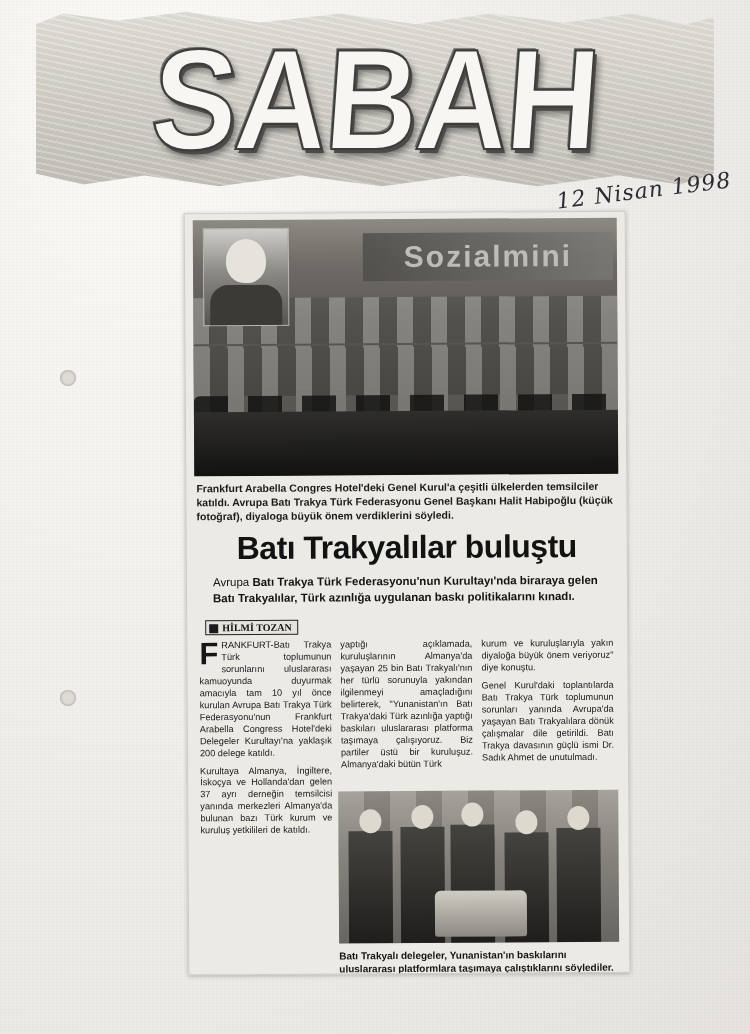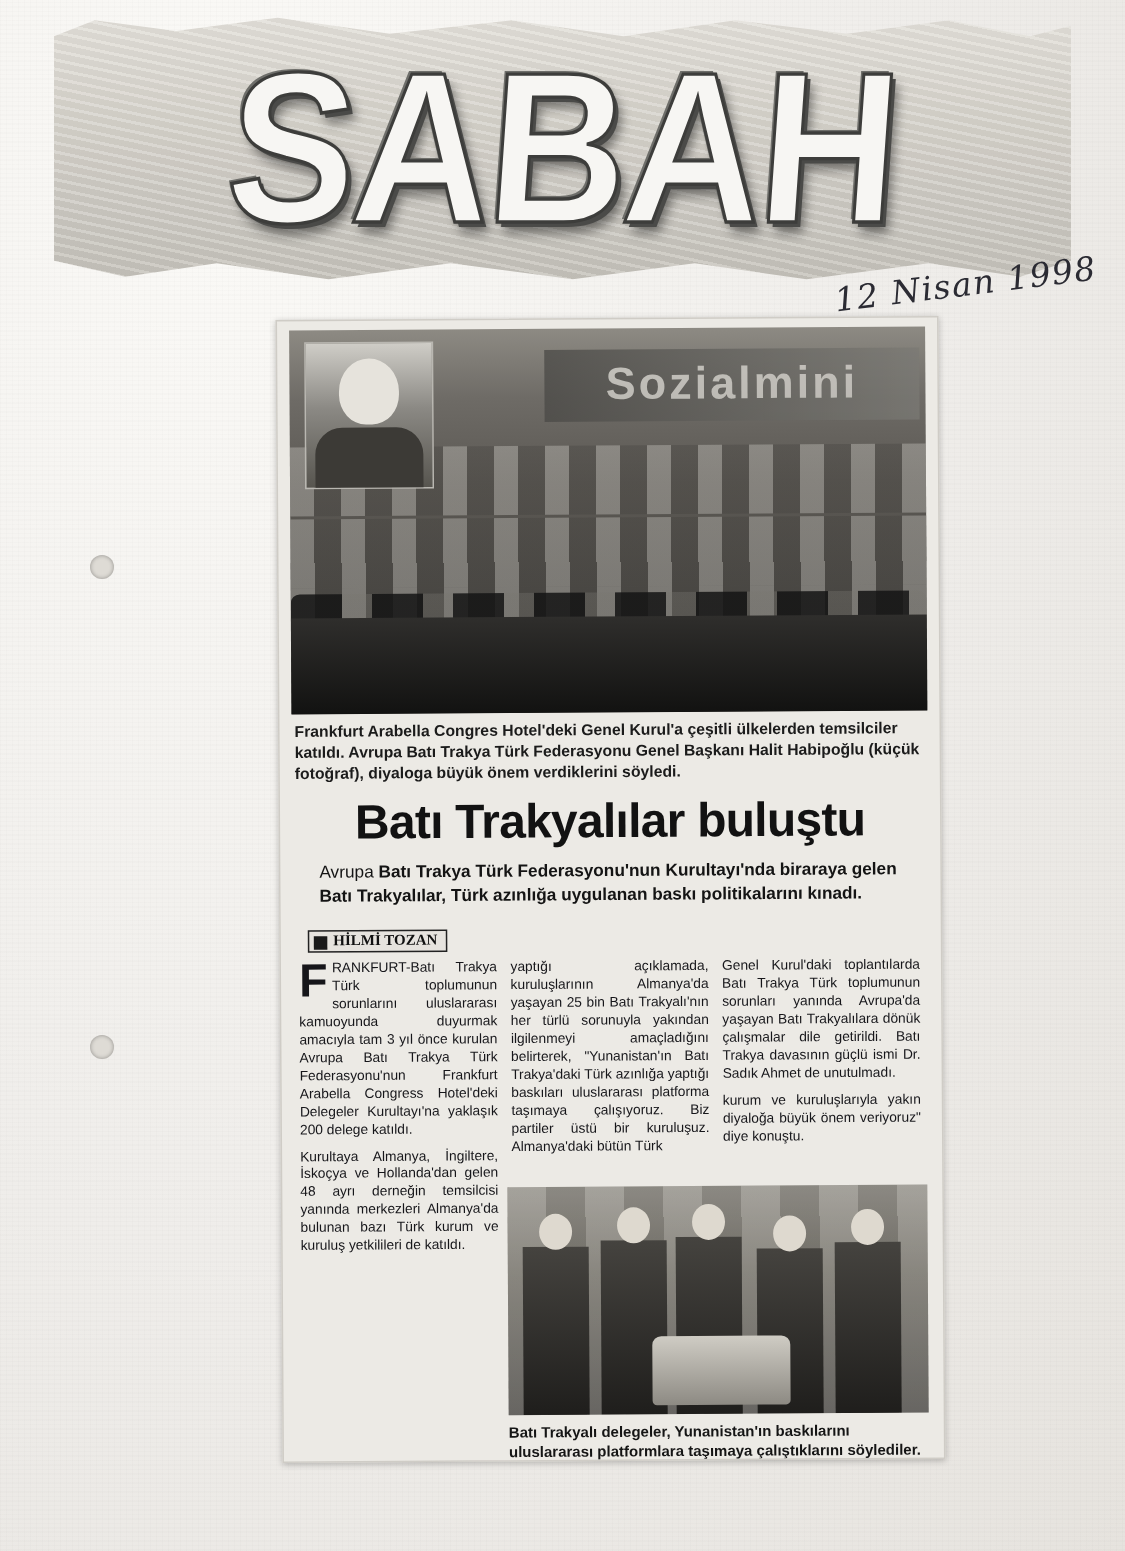--- a/index.html
+++ b/index.html
@@ -226,29 +226,29 @@
   <div class="caption cap-main">Frankfurt Arabella Congres Hotel'deki Genel Kurul'a çeşitli ülkelerden temsilciler katıldı. Avrupa Batı Trakya Türk Federasyonu Genel Başkanı Halit Habipoğlu (küçük fotoğraf), diyaloga büyük önem verdiklerini söyledi.</div>
 
   <div class="headline">Batı Trakyalılar buluştu</div>
 
   <div class="standfirst"><b>Avrupa</b><span> Batı Trakya Türk Federasyonu'nun Kurultayı'nda biraraya gelen Batı Trakyalılar, Türk azınlığa uygulanan baskı politikalarını kınadı.</span></div>
 
   <div class="byline">HİLMİ TOZAN</div>
 
   <div class="cols">
     <div class="col">
-      <p><span class="dropcap">F</span><span>RANKFURT-Batı Trakya Türk toplumunun sorunlarını uluslararası kamuoyunda duyurmak amacıyla tam 3 yıl önce kurulan Avrupa Batı Trakya Türk Federasyonu'nun Frankfurt Arabella Congress Hotel'deki Delegeler Kurultayı'na yaklaşık 200 delege katıldı.</span></p>
-      <p>Kurultaya Almanya, İngiltere, İskoçya ve Hollanda'dan gelen 48 ayrı derneğin temsilcisi yanında merkezleri Almanya'da bulunan bazı Türk kurum ve kuruluş yetkilileri de katıldı.</p>
+      <p><span class="dropcap">F</span><span>RANKFURT-Batı Trakya Türk toplumunun sorunlarını uluslararası kamuoyunda duyurmak amacıyla tam 10 yıl önce kurulan Avrupa Batı Trakya Türk Federasyonu'nun Frankfurt Arabella Congress Hotel'deki Delegeler Kurultayı'na yaklaşık 200 delege katıldı.</span></p>
+      <p>Kurultaya Almanya, İngiltere, İskoçya ve Hollanda'dan gelen 37 ayrı derneğin temsilcisi yanında merkezleri Almanya'da bulunan bazı Türk kurum ve kuruluş yetkilileri de katıldı.</p>
     </div>
     <div class="col">
       <p>yaptığı açıklamada, kuruluşlarının Almanya'da yaşayan 25 bin Batı Trakyalı'nın her türlü sorunuyla yakından ilgilenmeyi amaçladığını belirterek, "Yunanistan'ın Batı Trakya'daki Türk azınlığa yaptığı baskıları uluslararası platforma taşımaya çalışıyoruz. Biz partiler üstü bir kuruluşuz. Almanya'daki bütün Türk</p>
     </div>
     <div class="col">
+      <p>kurum ve kuruluşlarıyla yakın diyaloğa büyük önem veriyoruz" diye konuştu.</p>
       <p>Genel Kurul'daki toplantılarda Batı Trakya Türk toplumunun sorunları yanında Avrupa'da yaşayan Batı Trakyalılara dönük çalışmalar dile getirildi. Batı Trakya davasının güçlü ismi Dr. Sadık Ahmet de unutulmadı.</p>
-      <p>kurum ve kuruluşlarıyla yakın diyaloğa büyük önem veriyoruz" diye konuştu.</p>
     </div>
   </div>
 
   <div class="photo-bottom">
     <div class="wall"></div>
     <div class="person pp1">
         <div class="h"></div>
       </div>
     <div class="person pp2">
         <div class="h"></div>

